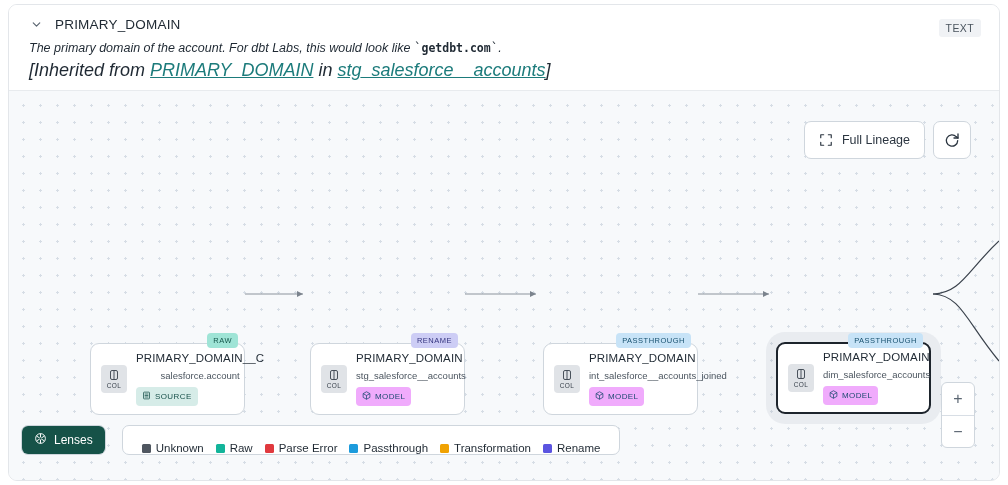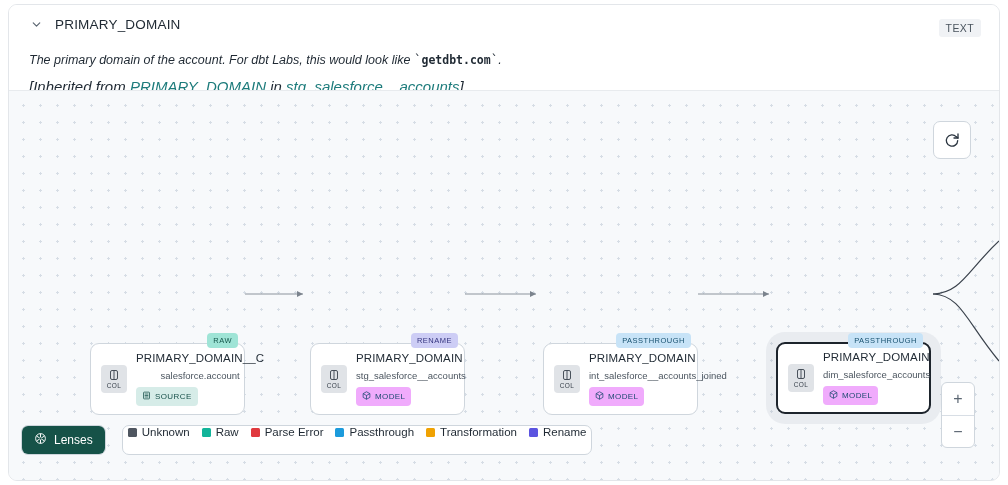--- a/index.html
+++ b/index.html
@@ -44,36 +44,36 @@
     position: absolute;
     right: 18px; top: 14px;
     background: #f0f2f5;
     color: #4a545e;
     font-size: 10.5px;
     letter-spacing: .4px;
     padding: 3px 7px 3px 7px;
     border-radius: 3px;
   }
   .desc {
-    margin-top: 20px;
+    margin-top: 8px;
     font-size: 12.5px;
     font-style: italic;
     color: #1f2933;
     line-height: 1.3;
   }
   .code {
     font-family: "DejaVu Sans Mono", monospace;
     font-style: normal;
     font-weight: bold;
     font-size: 11.5px;
   }
   .tick { font-family: "DejaVu Sans Mono", monospace; font-style: normal; }
   .inherited {
-    margin-top: 10px;
-    font-size: 15px;
+    margin-top: 4px;
+    font-size: 18px;
     font-style: italic;
     color: #1f2933;
   }
   .ilink {
     color: #1c7b7b;
     text-decoration: underline;
     cursor: pointer;
   }
 
   
@@ -223,26 +223,26 @@
   }
   .evolution-btn {
     display: flex; align-items: center; gap: 8px;
     padding: 0 11px;
     font-size: 12px;
     color: #2b3540;
     background: #ffffff;
     cursor: pointer;
   }
   .legend {
-    display: flex; align-items: flex-start; gap: 12px;
+    display: flex; align-items: flex-end; gap: 12px;
     background: #ffffff;
     border: 1px solid #cfd6dd;
     border-radius: 7px;
     height: 30px;
-    padding: 0 5px;
+    padding: 0 19px;
   }
   .legend-item { display: flex; align-items: center; gap: 5px; font-size: 11.5px; color: #1f2933; }
   .swatch { width: 9px; height: 9px; border-radius: 1.5px; flex: 0 0 auto; }
 </style>
 </head>
 <body>
 
 <div class="panel">
 
   <div class="header">
@@ -271,20 +271,31 @@
         </marker>
       </defs>
       <line x1="236" y1="203" x2="294" y2="203" stroke="#8b939c" stroke-width="1" marker-end="url(#ah)"></line>
       <line x1="456" y1="203" x2="527" y2="203" stroke="#8b939c" stroke-width="1" marker-end="url(#ah)"></line>
       <line x1="689" y1="203" x2="760" y2="203" stroke="#8b939c" stroke-width="1" marker-end="url(#ah)"></line>
       <path d="M924,203 C952,202 958,180 990,150" stroke="#3b434d" stroke-width="1.2" fill="none"></path>
       <path d="M924,203 C952,204 958,232 990,270" stroke="#3b434d" stroke-width="1.2" fill="none"></path>
     </svg>
 
     <div class="top-controls">
+      <div class="btn btn-full">
+        <span class="ic">
+          <svg width="14" height="14" viewBox="0 0 24 24" fill="none" stroke="#2b3540" stroke-width="2" stroke-linecap="round" stroke-linejoin="round">
+              <polyline points="3 8 3 3 8 3"></polyline>
+              <polyline points="16 3 21 3 21 8"></polyline>
+              <polyline points="21 16 21 21 16 21"></polyline>
+              <polyline points="8 21 3 21 3 16"></polyline>
+            </svg>
+        </span>
+        <span>Full Lineage</span>
+      </div>
       <div class="btn btn-icon">
         <span class="ic">
           <svg width="16" height="16" viewBox="0 0 24 24" fill="none" stroke="#2b3540" stroke-width="2" stroke-linecap="round" stroke-linejoin="round">
               <polyline points="21 3 21 9 15 9"></polyline>
               <path d="M20.5 13a8.5 8.5 0 1 1-2.3-6.1L21 9"></path>
             </svg>
         </span>
       </div>
     </div>
 

